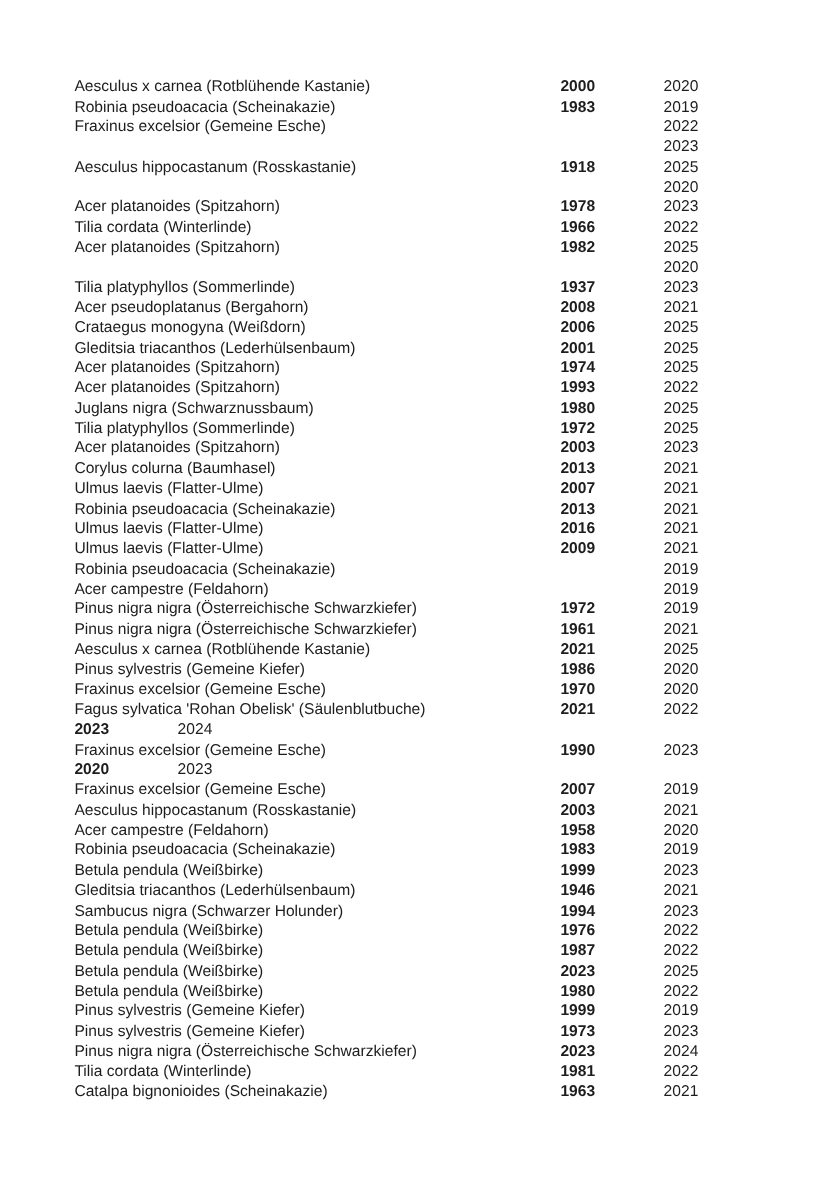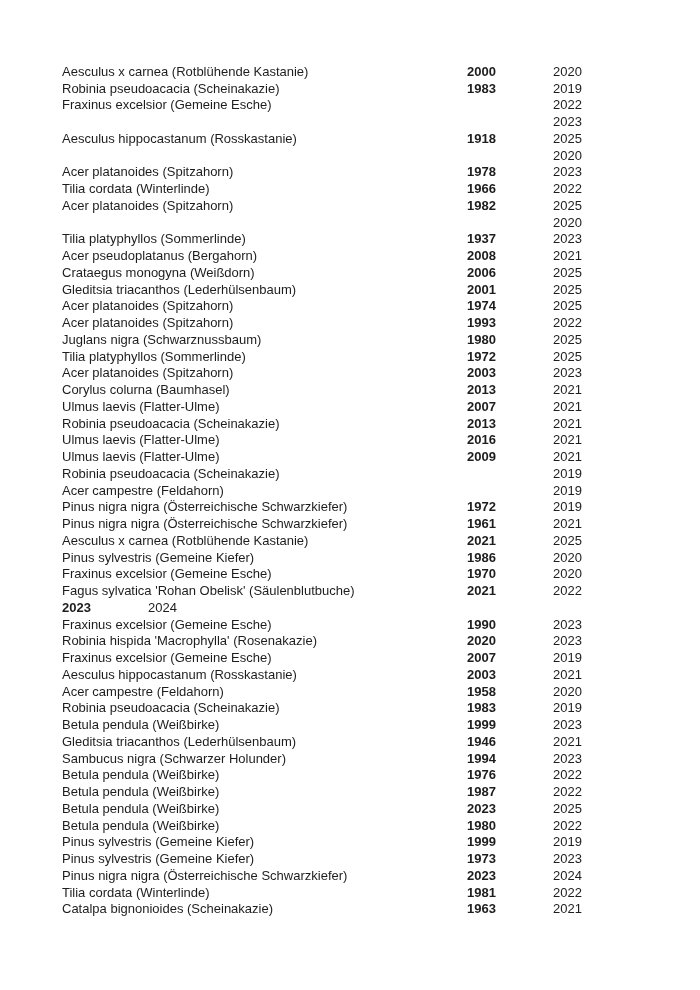--- a/index.html
+++ b/index.html
@@ -245,21 +245,20 @@
     <span class="col-year">2024</span>
   </div>
 
   <div class="row">
     <span class="col-name">Fraxinus excelsior (Gemeine Esche)</span>
     <span class="col-planted">1990</span>
     <span class="col-year">2023</span>
   </div>
 
   <div class="row">
-    <span class="col-name">Robinia hispida 'Macrophylla' (Rosenakazie)</span>
     <span class="col-planted">2020</span>
     <span class="col-year">2023</span>
   </div>
 
   <div class="row">
     <span class="col-name">Fraxinus excelsior (Gemeine Esche)</span>
     <span class="col-planted">2007</span>
     <span class="col-year">2019</span>
   </div>
 

